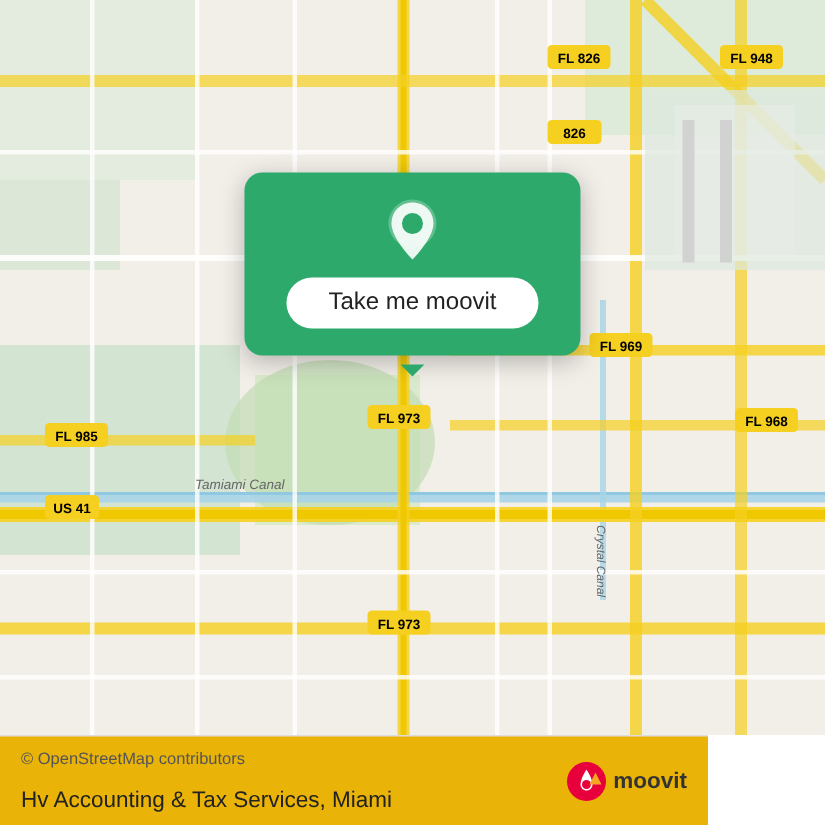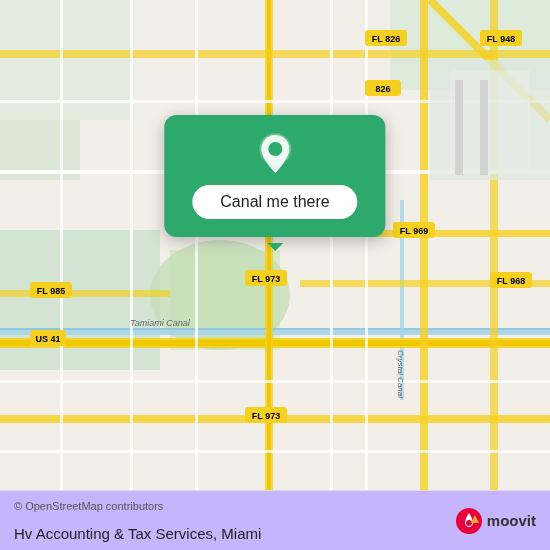--- a/index.html
+++ b/index.html
@@ -22,23 +22,23 @@
     
     #map-bg {
       width: 100%;
       height: 100%;
       position: absolute;
       top: 0; left: 0;
     }
 
     
     #bottom-bar {
-      width: 550px;
+      width: 472px;
       height: 60px;
-      background: #c4b5fd;
+      background: #eab308;
       display: flex;
       align-items: center;
       justify-content: space-between;
       padding: 0 14px;
       border-top: 1px solid #ddd;
     }
 
     #bottom-left {
       display: flex;
       flex-direction: column;
@@ -213,21 +213,21 @@
 
     <circle cx="275" cy="215" r="5" fill="#2daa6b" stroke="#fff" stroke-width="2"></circle>
   </svg>
 
   <div id="popup-card">
     <svg id="pin-icon" viewBox="0 0 44 44" xmlns="http://www.w3.org/2000/svg">
       <circle cx="22" cy="18" r="16" fill="white" opacity="0.25"></circle>
       <path d="M22 4 C14 4 8 10 8 18 C8 28 22 42 22 42 C22 42 36 28 36 18 C36 10 30 4 22 4Z" fill="white" opacity="0.9"></path>
       <circle cx="22" cy="18" r="7" fill="#2daa6b"></circle>
     </svg>
-    <button id="take-me-there-btn">Canal me there</button>
+    <button id="take-me-there-btn">Take me moovit</button>
   </div>
 </div>
 
 <div id="bottom-bar">
   <div id="bottom-left">
     <span id="copyright-text">© OpenStreetMap contributors</span>
     <span id="location-name">Hv Accounting &amp; Tax Services, Miami</span>
   </div>
   <div id="moovit-logo">
     <svg id="moovit-icon" viewBox="0 0 28 28" xmlns="http://www.w3.org/2000/svg">

